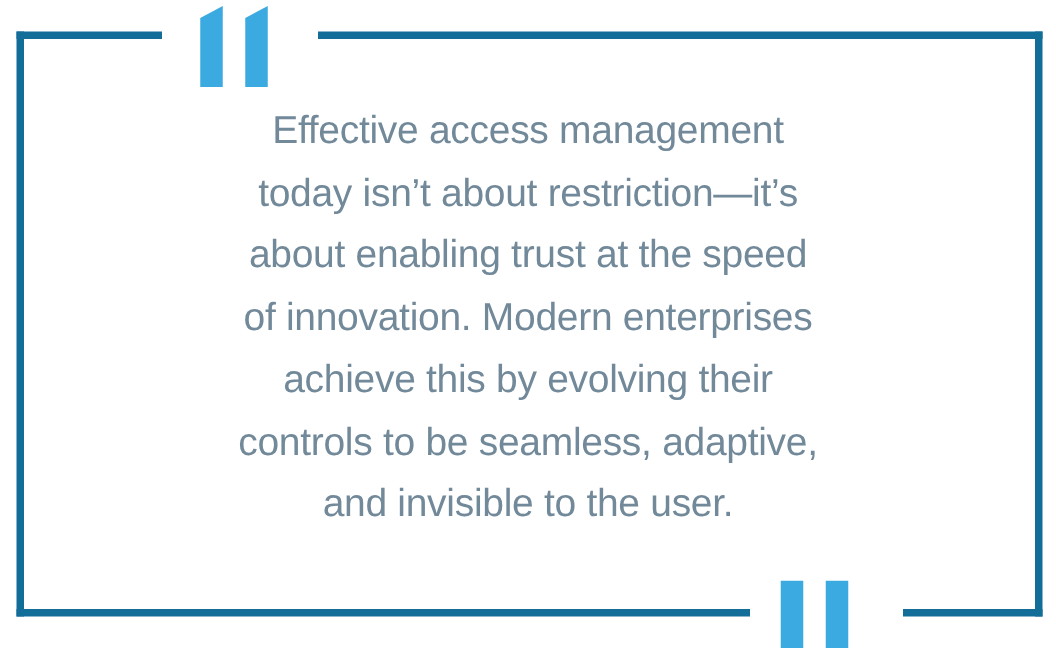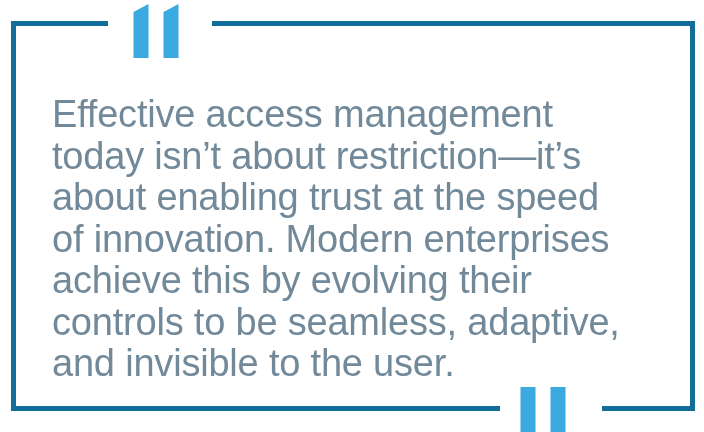--- a/index.html
+++ b/index.html
@@ -57,28 +57,27 @@
     height: 54px;
   }
   .quote-mark svg { display: block; width: 100%; height: 100%; }
 
   
   #quote-text {
     position: absolute;
     left: 52px;
     top: 66px;
     width: 600px;
-    text-align: left;
+    text-align: center;
     color: #72899A;
-    font-size: 38px;
+    font-size: 26px;
     line-height: 41.5px;
     font-weight: 400;
     letter-spacing: -0.2px;
     white-space: pre-line;
-    margin-top: 28px;
   }
 </style>
 </head>
 <body>
 
 <div id="quote-card">
 
   <div class="frame-seg" id="frame-top-left"></div>
   <div class="frame-seg" id="frame-top-right"></div>
   <div class="frame-seg" id="frame-bottom-left"></div>

